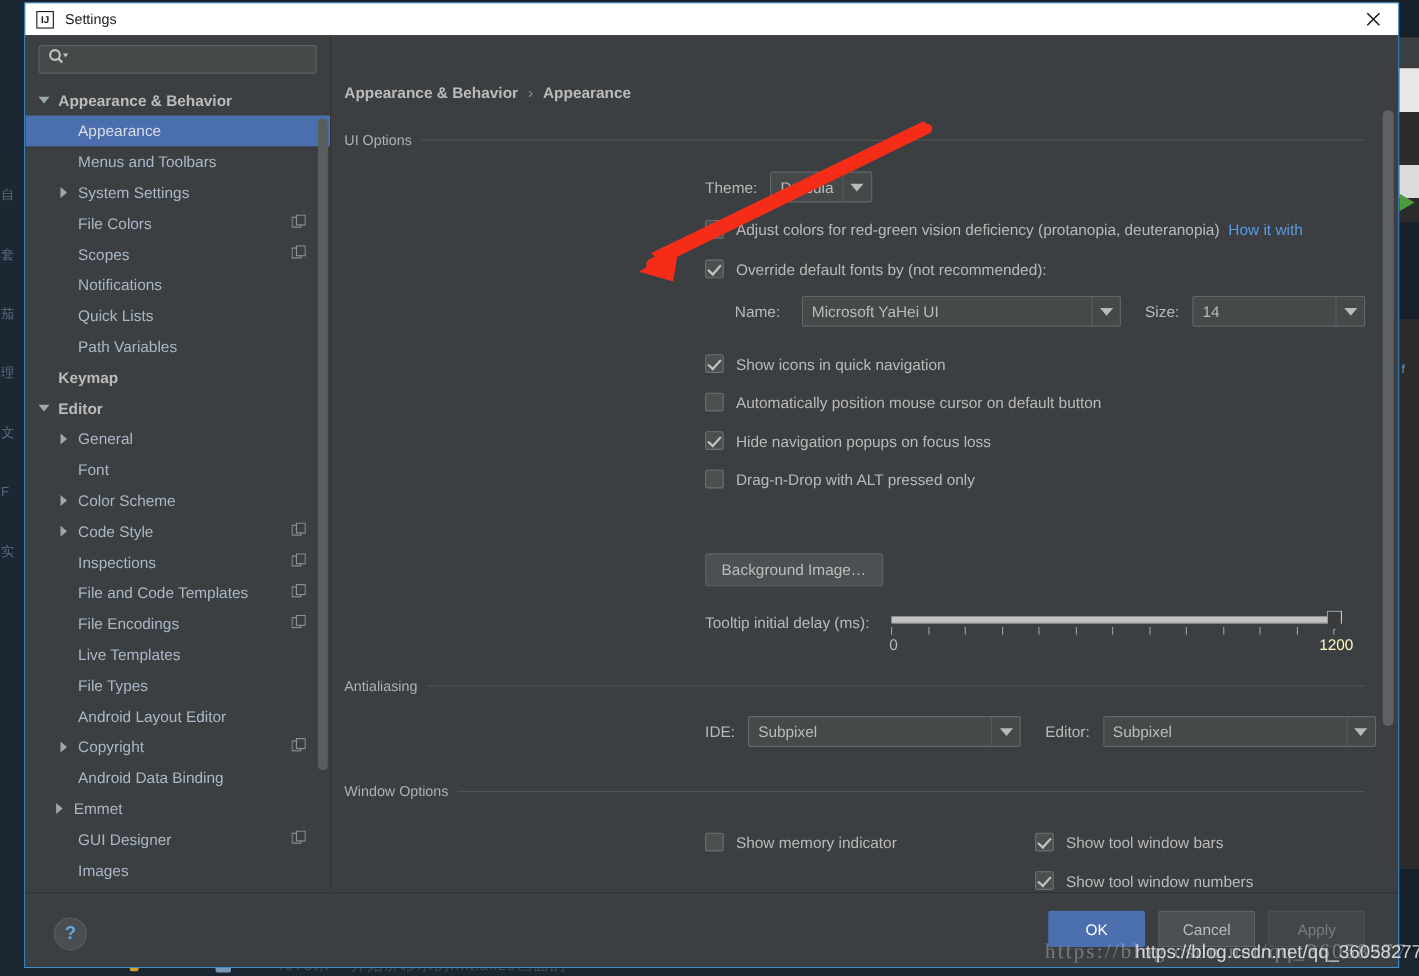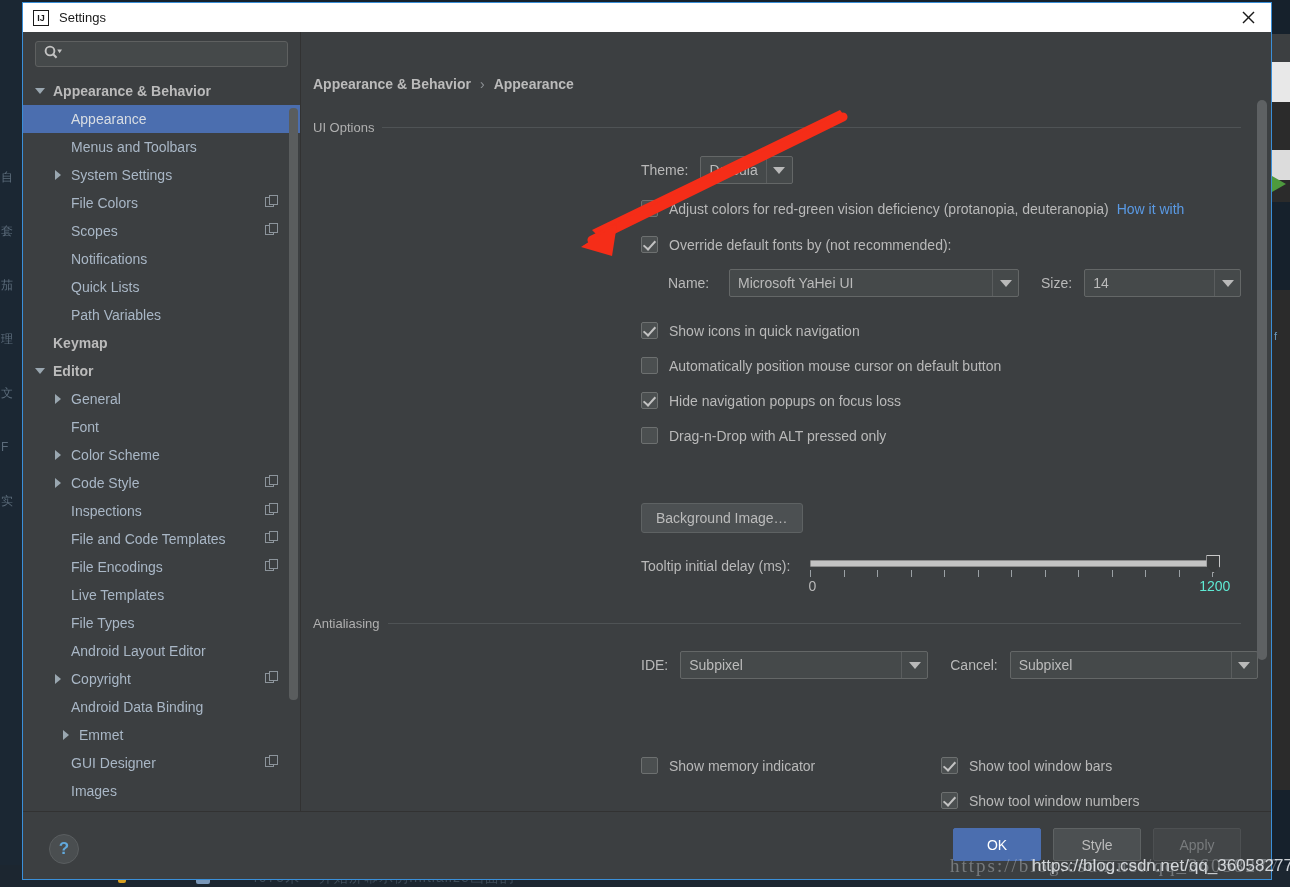--- a/index.html
+++ b/index.html
@@ -253,21 +253,21 @@
     position: absolute; top: 0; width: 1px; height: 7px; background: #9aa0a4;
   }
   #slider-thumb {
     position: absolute; left: 396px; top: 1px;
     width: 14px; height: 18px;
     background: #393b3c;
     border: 1px solid #c8c8c8;
     clip-path: polygon(0 0, 100% 0, 100% 62%, 50% 100%, 0 62%);
   }
   #slider-min { position: absolute; left: -2px; top: 24px; font-size: 14px; color: #b9b9b9; }
-  #slider-max { position: absolute; right: -12px; top: 24px; font-size: 14px; color: #5eead4; }
+  #slider-max { position: absolute; right: -12px; top: 24px; font-size: 14px; color: #fef9c3; }
 
   
   #footer {
     flex: none; height: 68px;
     background: #3c3f41;
     border-top: 1px solid #323232;
     position: relative;
   }
   #help-btn {
     position: absolute; left: 26px; top: 22px;
@@ -492,21 +492,21 @@
             <span class="tree-label" style="margin-left: 6px;">Copyright</span>
             <span class="copy-icon"><svg width="13" height="13" viewBox="0 0 13 13">
                 <rect x="0.5" y="2.5" width="8" height="9" fill="none" stroke="#9aa3ab" stroke-width="1"></rect>
                 <rect x="4.5" y="0.5" width="8" height="9" fill="#3c3f41" stroke="#9aa3ab" stroke-width="1"></rect>
               </svg></span>
           </div>
           <div class="tree-item" style="padding-left: 28px;">
             <span class="tw"></span>
             <span class="tree-label" style="margin-left: 6px;">Android Data Binding</span>
           </div>
-          <div class="tree-item" style="padding-left: 36px;">
+          <div class="tree-item" style="padding-left: 24px;">
             <span class="tw">
               <i class="arrow-right"></i>
             </span>
             <span class="tree-label" style="margin-left: 6px;">Emmet</span>
           </div>
           <div class="tree-item" style="padding-left: 28px;">
             <span class="tw"></span>
             <span class="tree-label" style="margin-left: 6px;">GUI Designer</span>
             <span class="copy-icon"><svg width="13" height="13" viewBox="0 0 13 13">
                 <rect x="0.5" y="2.5" width="8" height="9" fill="none" stroke="#9aa3ab" stroke-width="1"></rect>
@@ -639,29 +639,35 @@
       </div>
 
       <div class="row group" style="top:619px; left:340px; right:auto;">
         <span class="lbl" style="margin-right:12px;">IDE:</span>
         <div class="combo" style="width:248px;">
           <span class="val" style="flex:1;">Subpixel</span>
           <span class="arrow-cell">
               <i></i>
             </span>
         </div>
-        <span class="lbl" style="margin-left:22px; margin-right:12px;">Cancel:</span>
+        <span class="lbl" style="margin-left:22px; margin-right:12px;">Editor:</span>
         <div class="combo" style="width:248px;">
           <span class="val" style="flex:1;">Subpixel</span>
           <span class="arrow-cell">
               <i></i>
             </span>
         </div>
       </div>
 
+      <div class="group" style="top:680px;">
+        <div class="group-title">
+          <span>Window Options</span>
+          <span class="rule"></span>
+        </div>
+      </div>
 
       <div id="wo-left" class="group" style="top:716px; left:340px; right:auto;">
           <div class="cb-row" style="height: 35px;">
             <span class="cb"></span>
             <span class="cb-label">Show memory indicator</span>
           </div>
         </div>
       <div id="wo-right" class="group" style="top:716px; left:640px; right:auto;">
           <div class="cb-row" style="height: 35px;">
             <span class="cb checked"></span>
@@ -676,21 +682,21 @@
       <div id="rp-scrollbar">
         <div class="thumb"></div>
       </div>
     </div>
   </div>
 
   <div id="footer">
     <div id="help-btn">?</div>
     <div id="footer-buttons">
       <div class="fbtn" id="ok-btn">OK</div>
-      <div class="fbtn" id="cancel-btn">Style</div>
+      <div class="fbtn" id="cancel-btn">Cancel</div>
       <div class="fbtn" id="apply-btn">Apply</div>
     </div>
   </div>
 </div>
 
 <svg id="red-arrow" width="1290" height="887">
   <g>
     <polygon points="846,118 600,238 592,230 840,110" fill="#f52d18"></polygon>
     <polygon points="583,246 614,226 608,252" fill="#f52d18"></polygon>
     <line x1="843" y1="117" x2="592" y2="240" stroke="#f52d18" stroke-width="9" stroke-linecap="round"></line>

